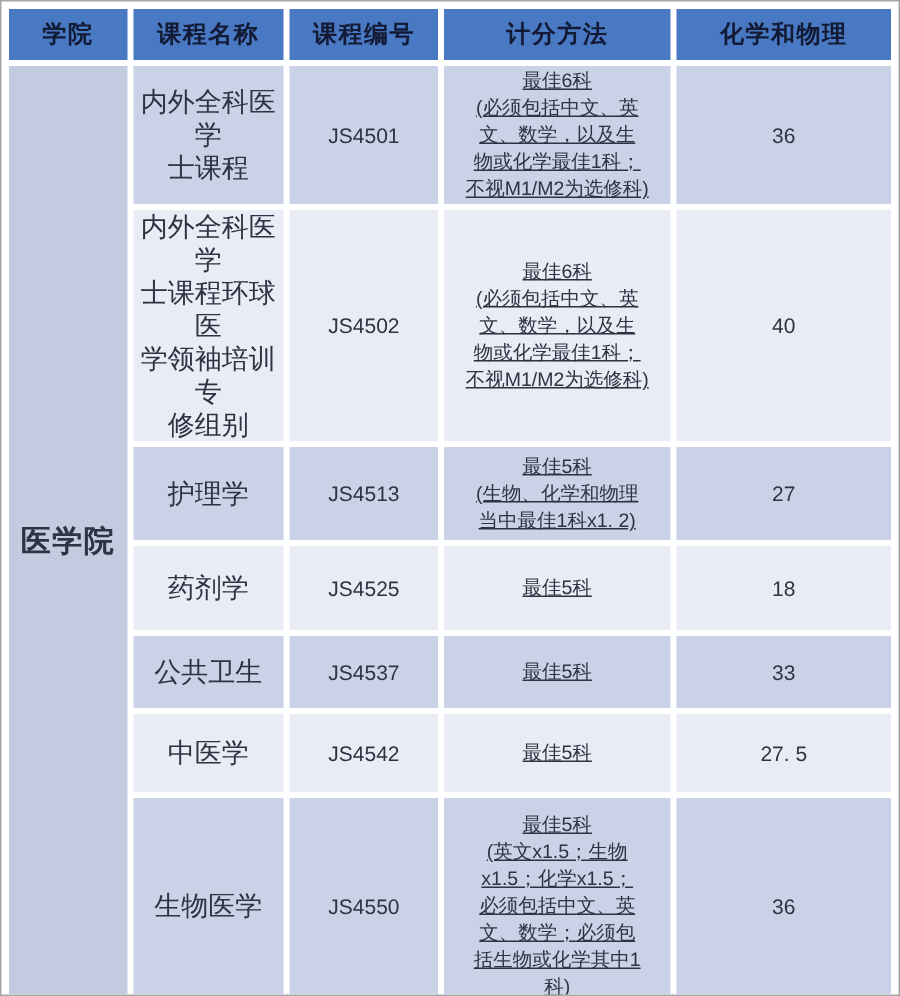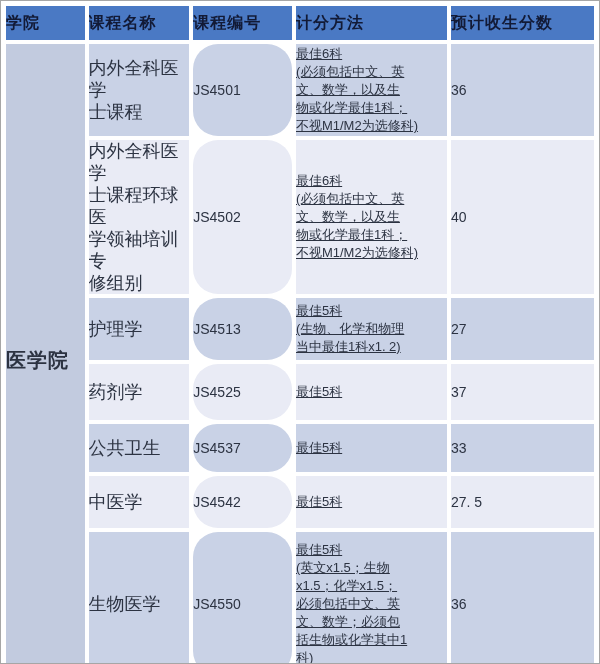--- a/index.html
+++ b/index.html
@@ -26,21 +26,21 @@
     margin:1px;
     width:596px;
     table-layout:fixed;
   }
   col.c-college{width:78px;}
   col.c-name{width:100px;}
   col.c-code{width:98px;}
   col.c-method{width:150px;}
   col.c-score{width:142px;}
   th,td{
-    text-align:left;
+    text-align:center;
     vertical-align:middle;
     color:var(--body-text);
     overflow:hidden;
   }
   tr.head th{
     background:var(--header-bg);
     color:var(--header-text);
     font-weight:bold;
     font-size:16px;
     letter-spacing:1px;
@@ -53,21 +53,21 @@
     letter-spacing:1px;
   }
   tr.odd td{background:var(--row-odd-bg);}
   tr.even td{background:var(--row-even-bg);}
   tr.odd td.college, tr.even td.college{background:var(--college-bg);}
   td.name{
     font-size:18px;
     line-height:22px;
     white-space:pre-line;
   }
-  td.code{font-size:14px;border-radius:25px;}
+  td.code{font-size:14px;}
   td.method{
     font-size:13px;
     line-height:18px;
     white-space:pre-line;
     text-decoration:underline;
   }
   td.score{font-size:14px;}
   tr.r1{height:92px;}
   tr.r2{height:96px;}
   tr.r3{height:62px;}
@@ -86,21 +86,21 @@
       <col class="c-code">
       <col class="c-method">
       <col class="c-score">
   </colgroup>
   <tbody>
     <tr class="head">
       <th>学院</th>
       <th>课程名称</th>
       <th>课程编号</th>
       <th>计分方法</th>
-      <th>预计收生分数</th>
+      <th>化学和物理</th>
     </tr>
     <tr class="odd r1">
       <td class="college" rowspan="7">医学院</td>
       <td class="name">内外全科医学
 士课程</td>
       <td class="code">JS4501</td>
       <td class="method">最佳6科
 (必须包括中文、英
 文、数学，以及生
 物或化学最佳1科；
@@ -125,21 +125,21 @@
       <td class="code">JS4513</td>
       <td class="method">最佳5科
 (生物、化学和物理
 当中最佳1科x1. 2)</td>
       <td class="score">27</td>
     </tr>
     <tr class="even r4">
       <td class="name">药剂学</td>
       <td class="code">JS4525</td>
       <td class="method">最佳5科</td>
-      <td class="score">37</td>
+      <td class="score">18</td>
     </tr>
     <tr class="odd r5">
       <td class="name">公共卫生</td>
       <td class="code">JS4537</td>
       <td class="method">最佳5科</td>
       <td class="score">33</td>
     </tr>
     <tr class="even r6">
       <td class="name">中医学</td>
       <td class="code">JS4542</td>

